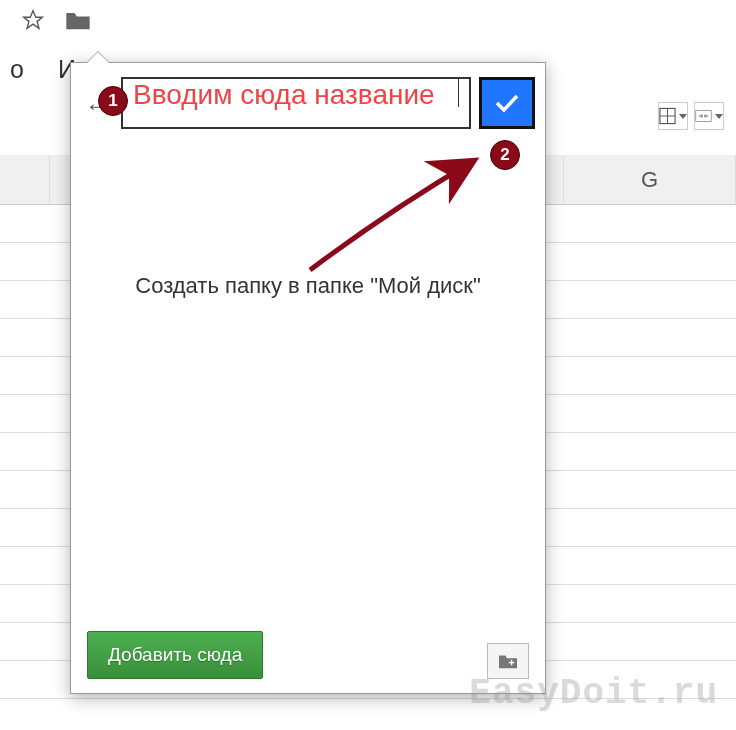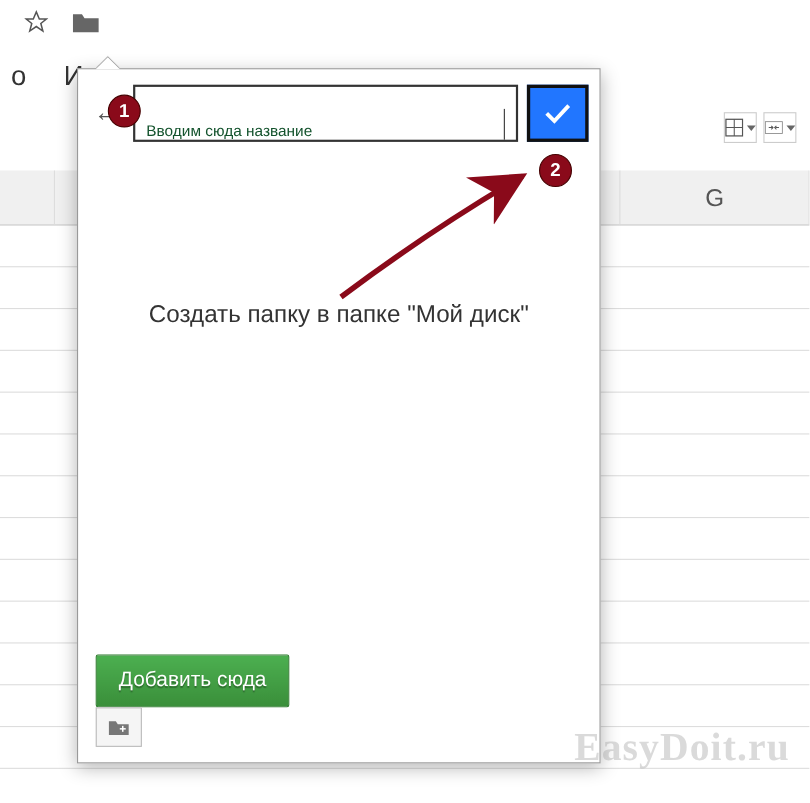--- a/index.html
+++ b/index.html
@@ -126,24 +126,24 @@
       font-size: 24px;
       color: #555;
       cursor: pointer;
       padding: 4px;
     }
     .input-wrap {
       flex: 1;
       border: 2px solid #333;
       height: 52px;
       display: flex;
-      align-items: flex-end;
+      align-items: flex-start;
       padding: 0 10px;
-      font-size: 14px;
-      color: #14532d;
+      font-size: 28px;
+      color: #ef4444;
       position: relative;
     }
     .input-text { flex: 1; }
     .text-cursor {
       width: 1px;
       height: 28px;
       background: #333;
       margin-left: 1px;
     }
     .confirm-btn {
@@ -196,22 +196,21 @@
       justify-content: center;
       padding-top: 130px;
       font-size: 22px;
       color: #333;
       text-align: center;
     }
     .popup-footer {
       padding: 14px 16px;
       display: flex;
       justify-content: space-between;
-      align-items: flex-start;
-      flex-direction: column;
+      align-items: flex-end;
     }
     .add-btn {
       background: #3c9a3c;
       background: linear-gradient(#4caf50, #3a8f3a);
       color: #fff;
       font-size: 19px;
       padding: 12px 20px;
       border: 1px solid #2a7a2a;
       border-radius: 2px;
       cursor: pointer;
@@ -228,26 +227,26 @@
       cursor: pointer;
     }
     .small-folder {
       width: 24px;
       height: 18px;
       fill: #777;
     }
     .watermark {
       position: absolute;
       right: 18px;
-      bottom: 30px;
+      bottom: 16px;
       font-size: 36px;
       font-weight: bold;
       color: rgba(150,150,150,0.35);
       letter-spacing: 1px;
-      font-family: Liberation Serif, serif;
+      font-family: Liberation Mono, monospace;
     }
     .cut-l { width: 20px; overflow:hidden; text-align:right;}
   </style>
 </head>
 <body>
 
 <div class="header-bar">
   <span>
     <svg class="star-icon" viewBox="0 0 24 24">
         <polygon points="12,2 15,9 22,9 16.5,13.5 18.5,21 12,16.5 5.5,21 7.5,13.5 2,9 9,9"></polygon>

